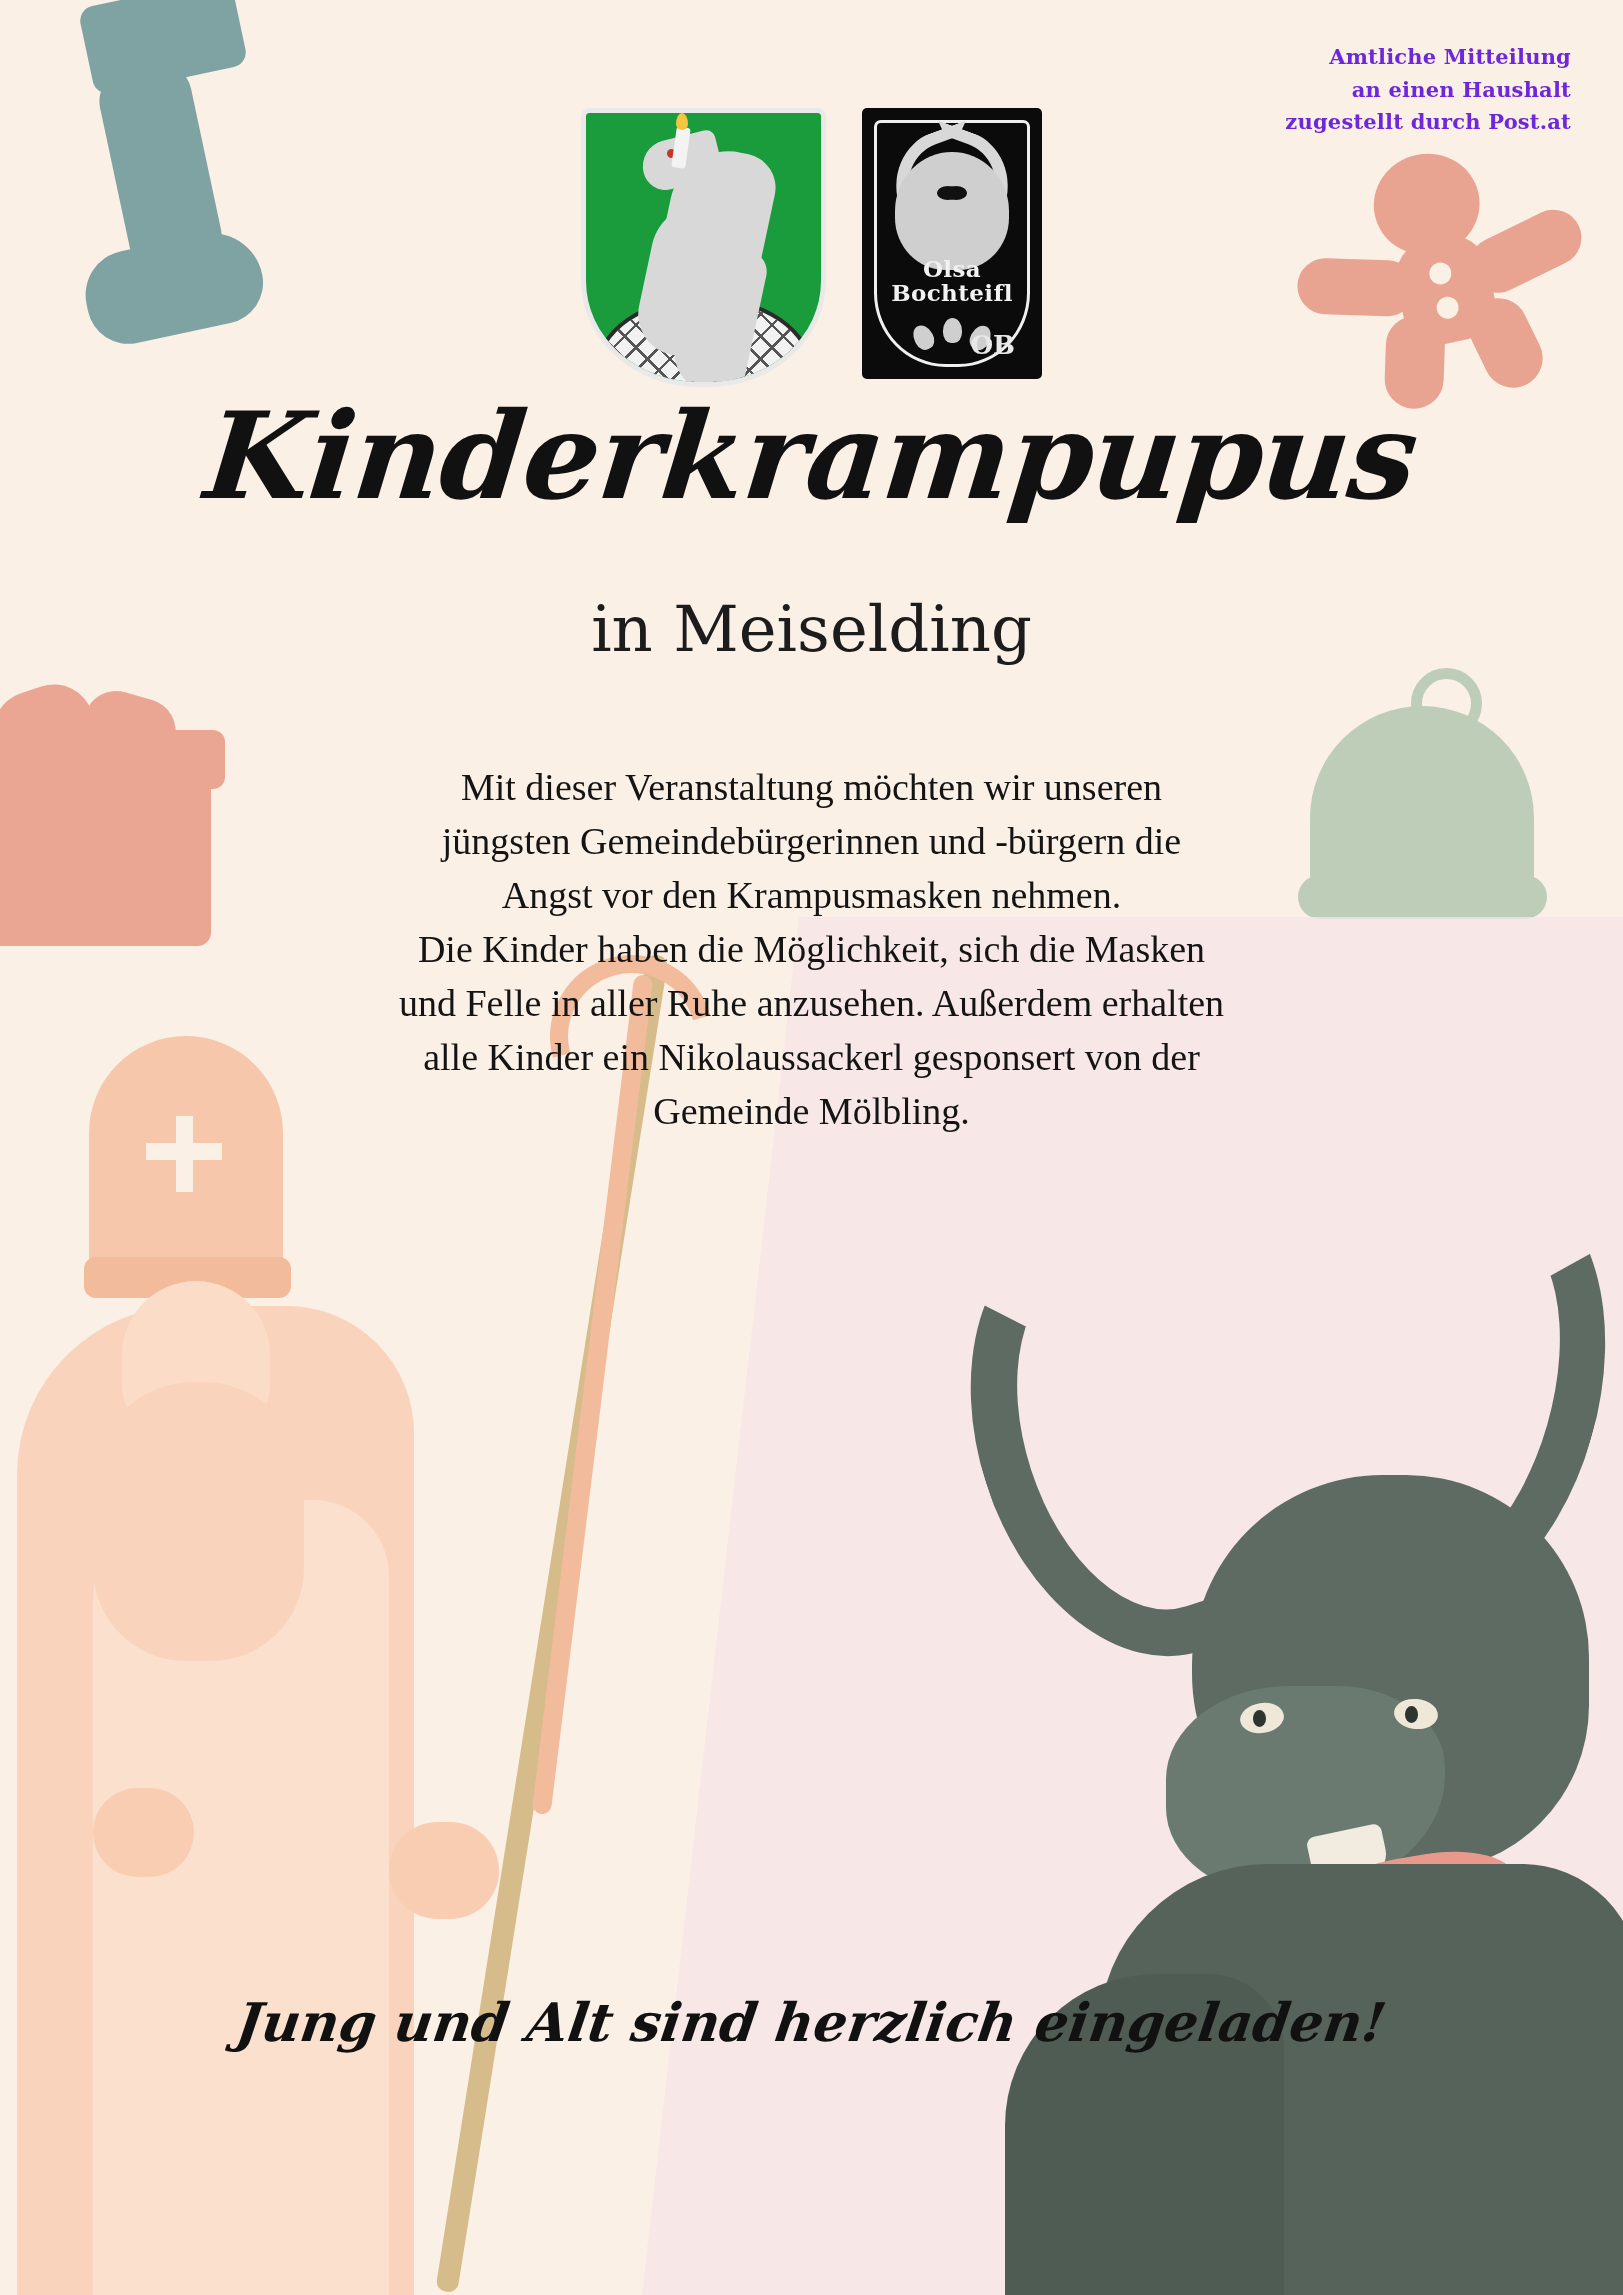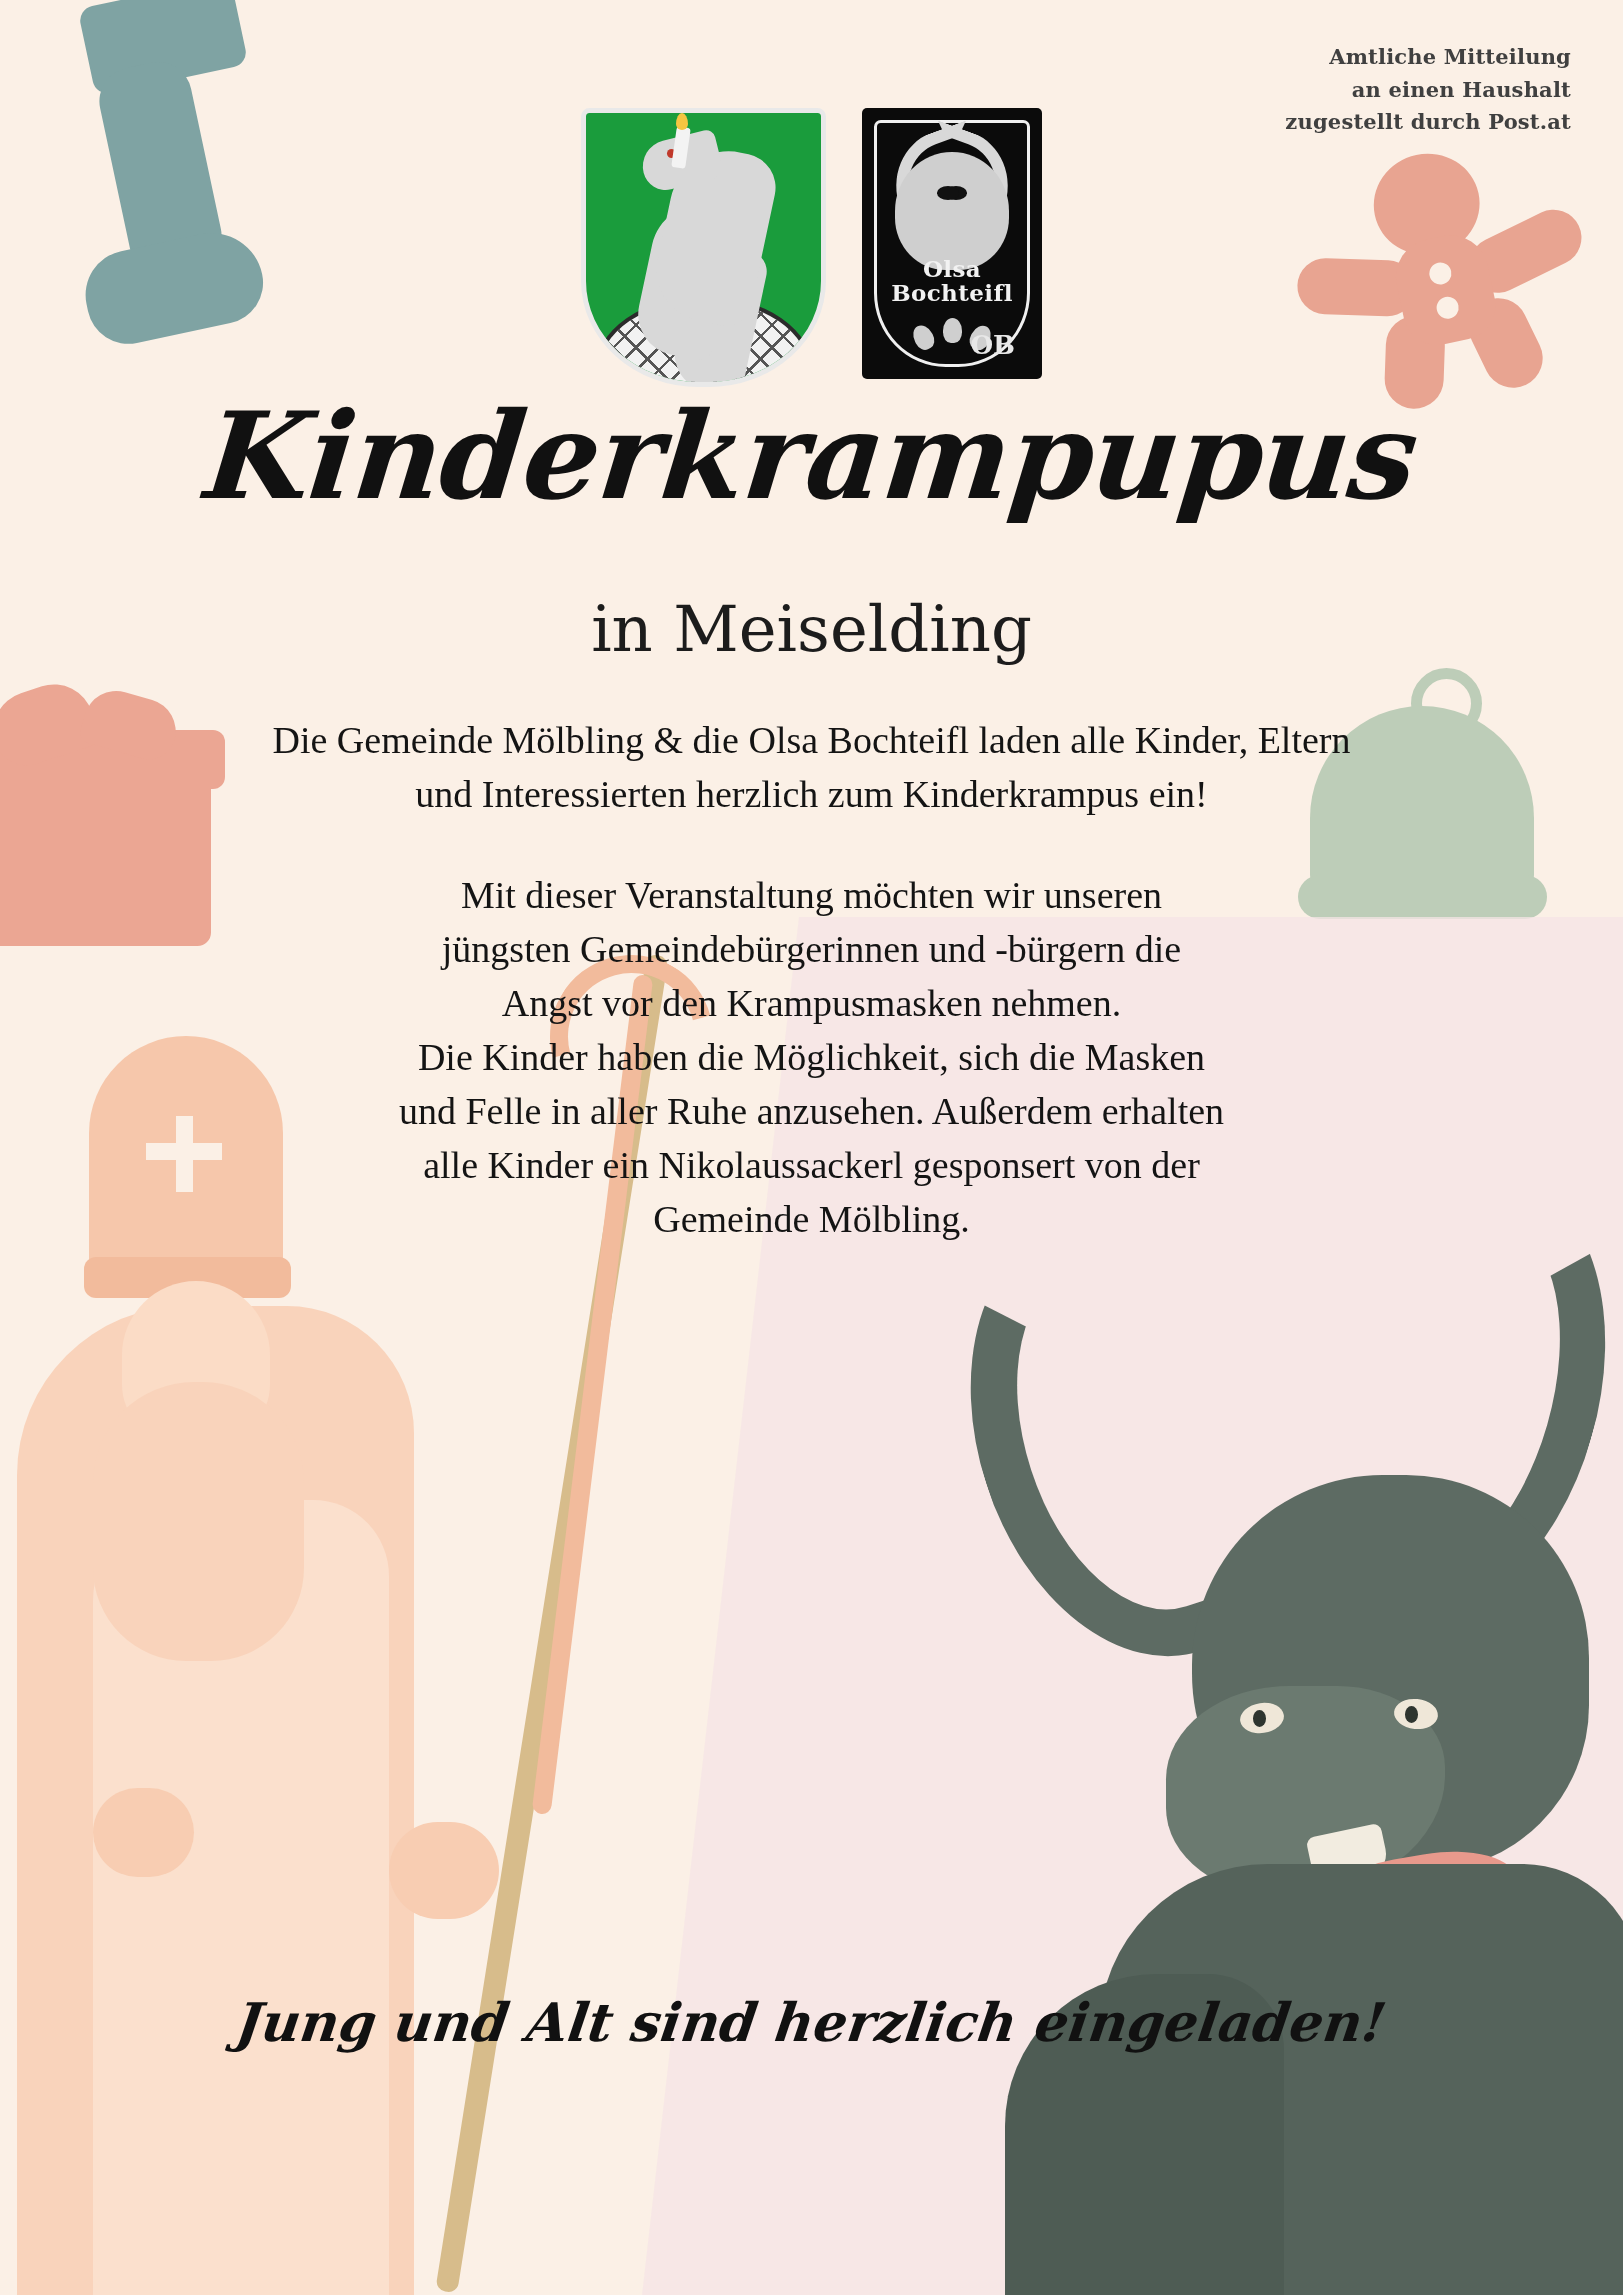--- a/index.html
+++ b/index.html
@@ -232,21 +232,21 @@
 
   .postal-note {
     position: absolute;
     right: 52px;
     top: 41px;
     text-align: right;
     font-family: "DejaVu Serif", serif;
     font-size: 21px;
     font-weight: 700;
     line-height: 1.55;
-    color: #404040;
+    color: #6d28d9;
     letter-spacing: 0.2px;
   }
 
   .crests {
     position: absolute;
     top: 108px;
     left: 0;
     width: 100%;
     display: flex;
     justify-content: center;
@@ -536,21 +536,20 @@
           </div>
         <div class="olsa-monogram">OB</div>
       </div>
 
     </div>
 
     <div class="title">Kinderkrampupus</div>
     <div class="subtitle">in Meiselding</div>
 
     <div class="body-text">
-      <p>Die Gemeinde Mölbling &amp; die Olsa Bochteifl laden alle Kinder, Eltern und Interessierten herzlich zum Kinderkrampus ein!</p>
       <div class="gap"></div>
       <p>Mit dieser Veranstaltung möchten wir unseren</p>
       <p>jüngsten Gemeindebürgerinnen und -bürgern die</p>
       <p>Angst vor den Krampusmasken nehmen.</p>
       <p>Die Kinder haben die Möglichkeit, sich die Masken</p>
       <p>und Felle in aller Ruhe anzusehen. Außerdem erhalten</p>
       <p>alle Kinder ein Nikolaussackerl gesponsert von der</p>
       <p>Gemeinde Mölbling.</p>
     </div>
 

